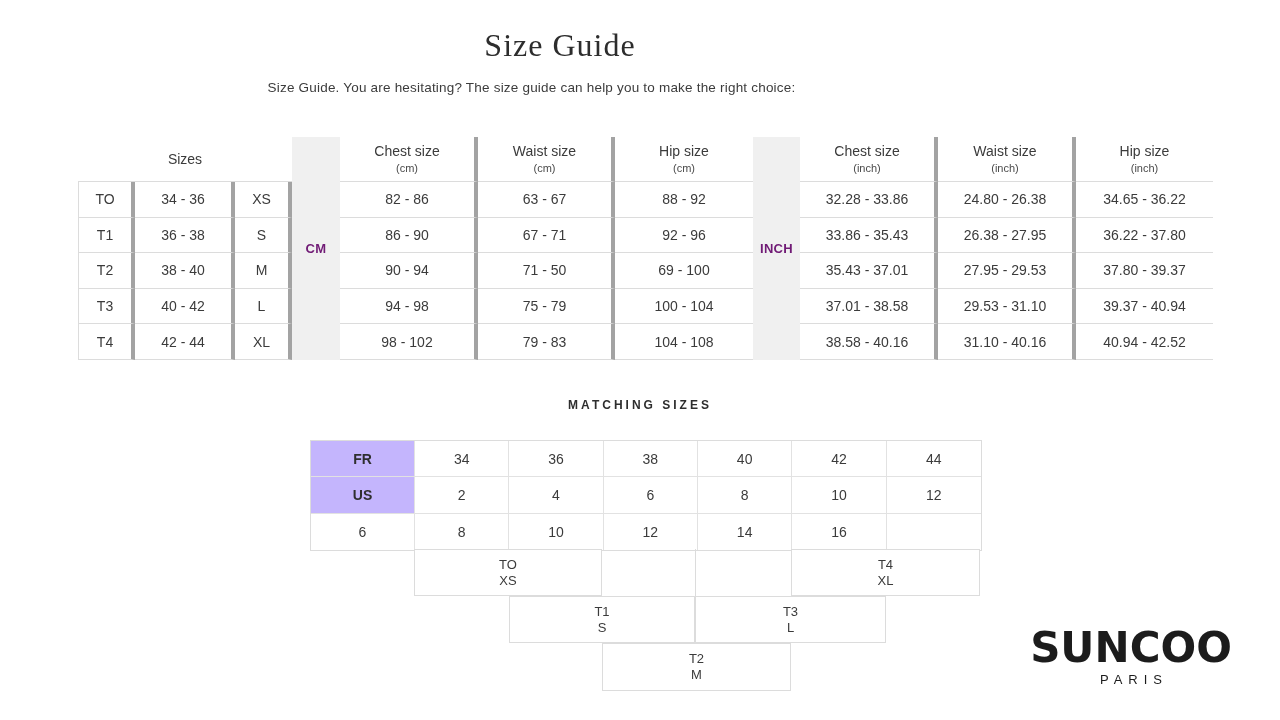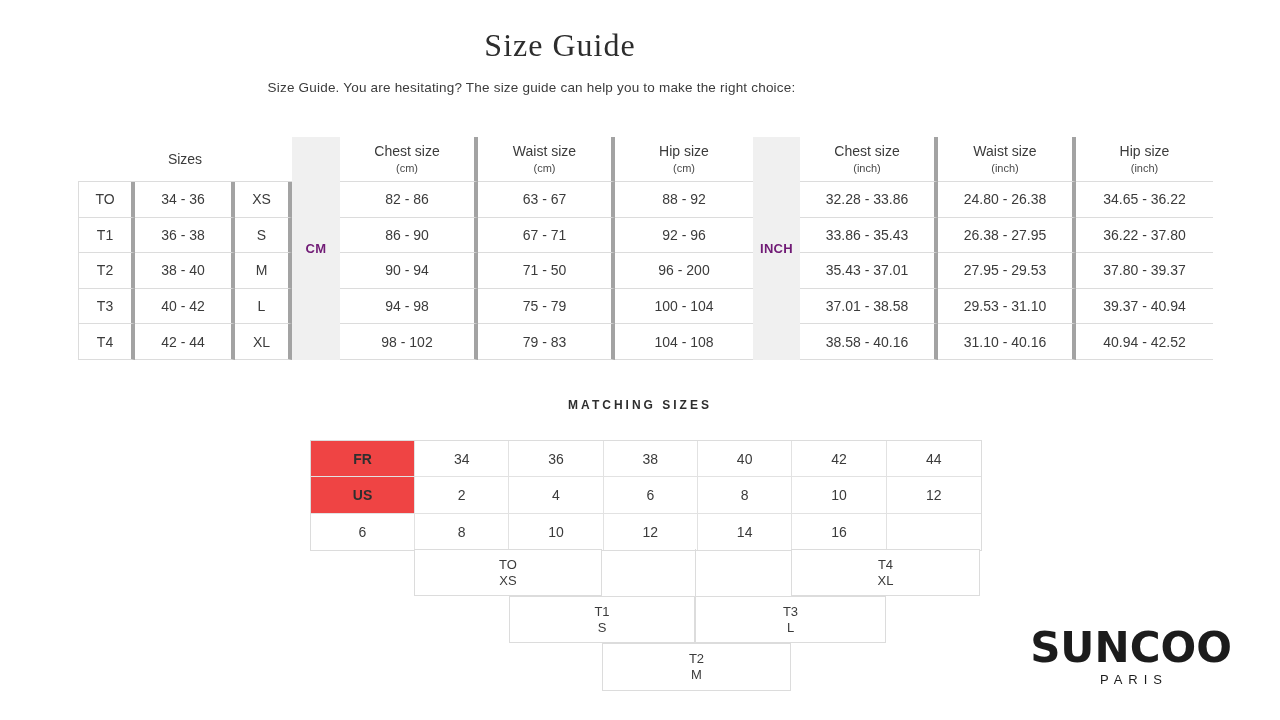--- a/index.html
+++ b/index.html
@@ -56,21 +56,21 @@
     grid-template-rows:repeat(3,36.33px);
     border:1px solid #dcdcdc;
   }
   .mc{
     display:flex;align-items:center;justify-content:center;
     font-size:14px;color:#3b3b3b;box-sizing:border-box;
     border-right:1px solid #e2e2e2;border-bottom:1px solid #e2e2e2;
   }
   .mt > div:nth-child(7n){border-right:none;}
   .mt > div:nth-child(n+15){border-bottom:none;}
-  .ml{background:#ef4444;font-weight:bold;color:#2f2f2f;}
+  .ml{background:#c4b5fd;font-weight:bold;color:#2f2f2f;}
 
   
   .boxes{position:absolute;left:310px;top:550px;width:670px;height:142px;}
   .sbox{
     position:absolute;border:1px solid #dcdcdc;box-sizing:border-box;
     display:flex;flex-direction:column;align-items:center;justify-content:center;
     font-size:13px;line-height:16px;color:#3b3b3b;background:#ffffff;
   }
   .vline{position:absolute;width:1px;background:#dcdcdc;}
 
@@ -140,21 +140,21 @@
     <div class="c" style="grid-area:3/7">92 - 96</div>
     <div class="c br" style="grid-area:3/9">33.86 - 35.43</div>
     <div class="c br" style="grid-area:3/10">26.38 - 27.95</div>
     <div class="c" style="grid-area:3/11">36.22 - 37.80</div>
 
     <div class="c bl br" style="grid-area:4/1">T2</div>
     <div class="c br" style="grid-area:4/2">38 - 40</div>
     <div class="c br" style="grid-area:4/3">M</div>
     <div class="c br" style="grid-area:4/5">90 - 94</div>
     <div class="c br" style="grid-area:4/6">71 - 50</div>
-    <div class="c" style="grid-area:4/7">96 - 200</div>
+    <div class="c" style="grid-area:4/7">69 - 100</div>
     <div class="c br" style="grid-area:4/9">35.43 - 37.01</div>
     <div class="c br" style="grid-area:4/10">27.95 - 29.53</div>
     <div class="c" style="grid-area:4/11">37.80 - 39.37</div>
 
     <div class="c bl br" style="grid-area:5/1">T3</div>
     <div class="c br" style="grid-area:5/2">40 - 42</div>
     <div class="c br" style="grid-area:5/3">L</div>
     <div class="c br" style="grid-area:5/5">94 - 98</div>
     <div class="c br" style="grid-area:5/6">75 - 79</div>
     <div class="c" style="grid-area:5/7">100 - 104</div>

